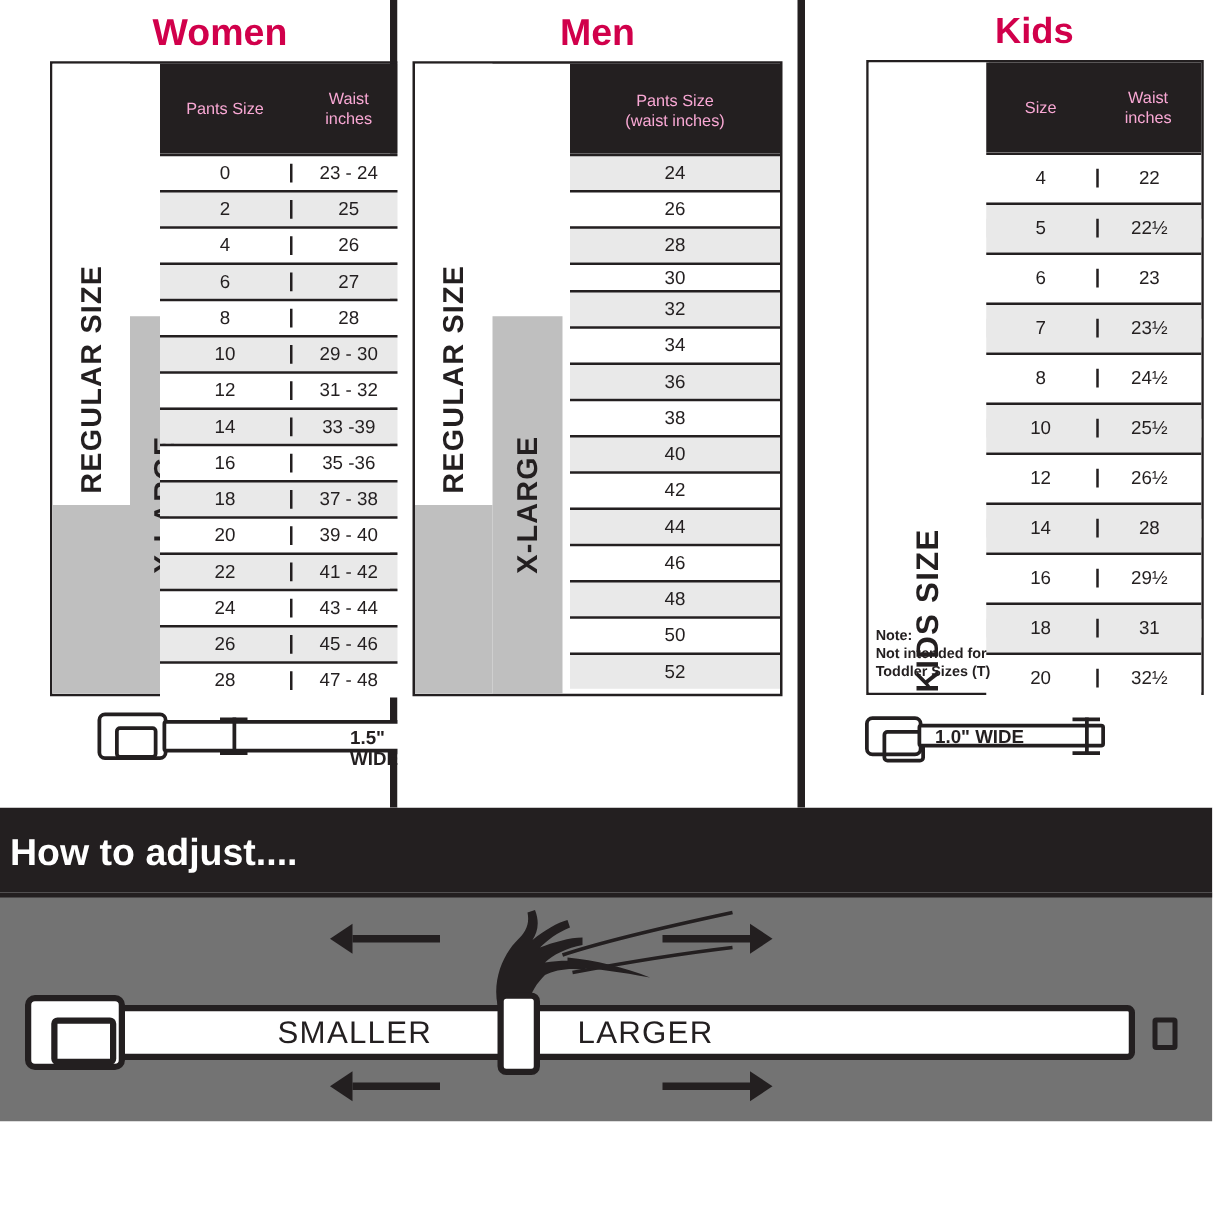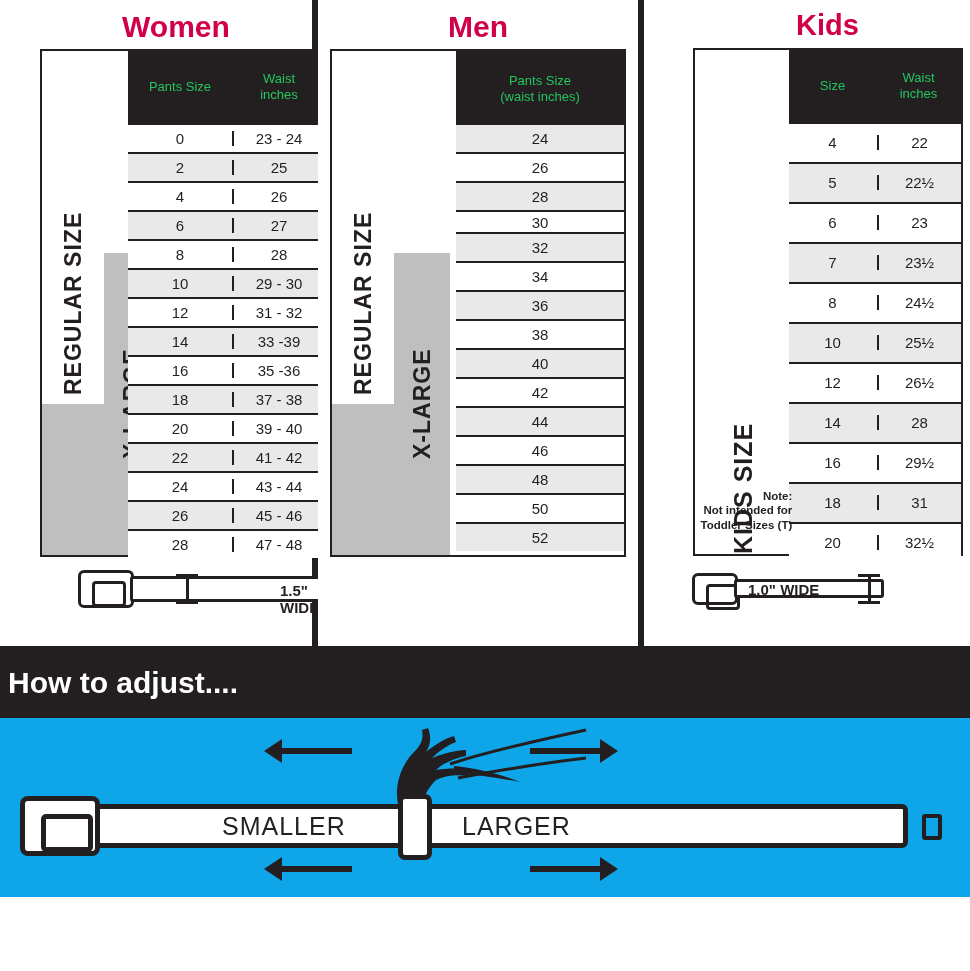--- a/index.html
+++ b/index.html
@@ -104,21 +104,21 @@
     position: absolute;
     background: #bfbfbf;
   }
 
   
   .thead {
     position: absolute;
     top: 0;
     right: 0;
     background: #231f20;
-    color: #22c55e;
+    color: #f9a8d4;
     display: flex;
     align-items: center;
     text-align: center;
   }
   .thead .th {
     font-size: 13px;
     line-height: 1.25;
     padding: 0 2px;
   }
 
@@ -148,26 +148,26 @@
   
   .w-c1 { width: 104px; }
   .w-c2 { width: 92px; border-left: 2px solid #231f20; }
   .m-c1 { width: 168px; }
   .k-c1 { width: 88px; }
   .k-c2 { width: 84px; border-left: 2px solid #231f20; }
 
   .note {
     position: absolute;
     left: 6px;
-    bottom: 22px;
+    bottom: 9px;
     font-size: 11.5px;
     font-weight: bold;
     color: #231f20;
     line-height: 1.25;
-    text-align: right;
+    text-align: left;
   }
 
   
   .belt-area {
     position: absolute;
     left: 0; right: 0;
     bottom: 14px;
     height: 64px;
   }
   .belt {
@@ -226,21 +226,21 @@
     padding-left: 8px;
   }
   .howto-bar .howto-title {
     color: #ffffff;
     font-size: 30px;
     font-weight: bold;
   }
   .howto-body {
     position: relative;
     height: 183px;
-    background: #0ea5e9;
+    background: #737373;
     border-top: 4px solid #231f20;
   }
   .big-belt-strap {
     position: absolute;
     left: 24px;
     top: 86px;
     width: 884px;
     height: 44px;
     border: 5px solid #231f20;
     border-radius: 6px;

